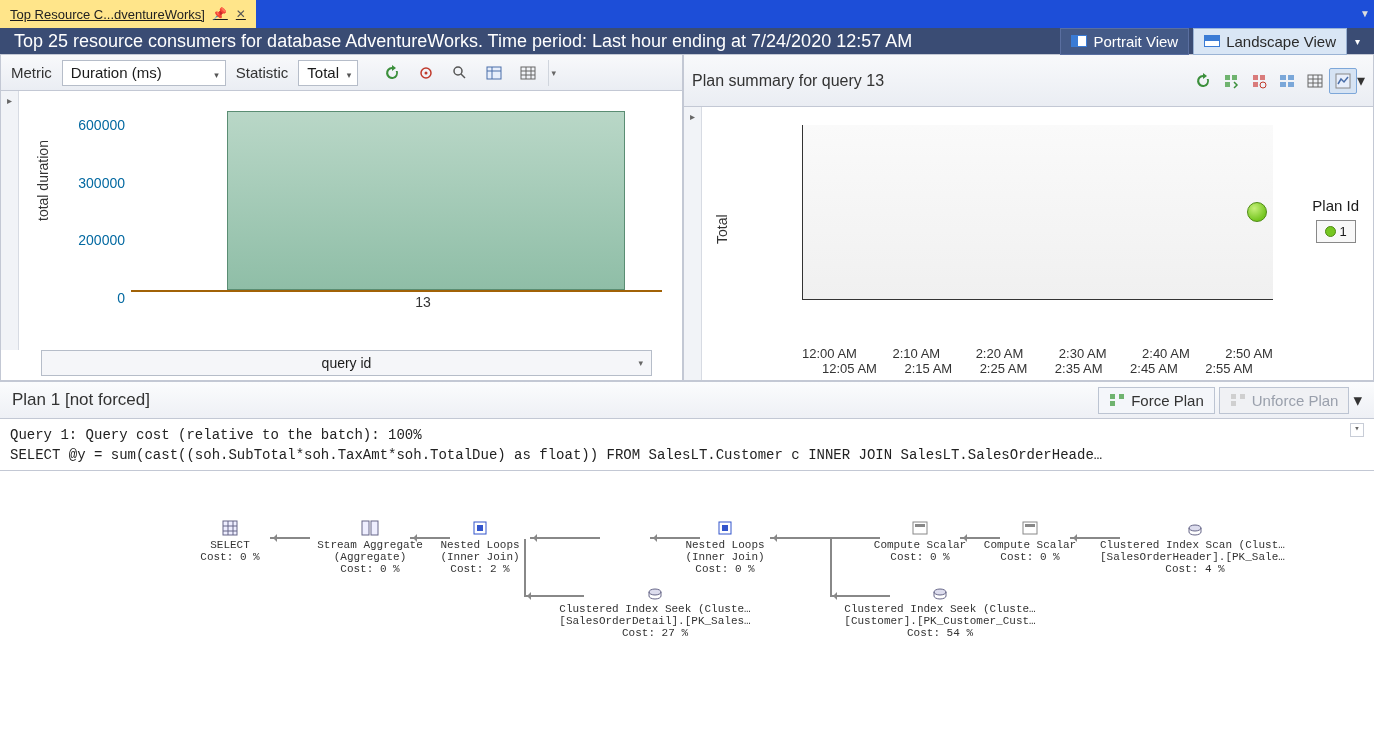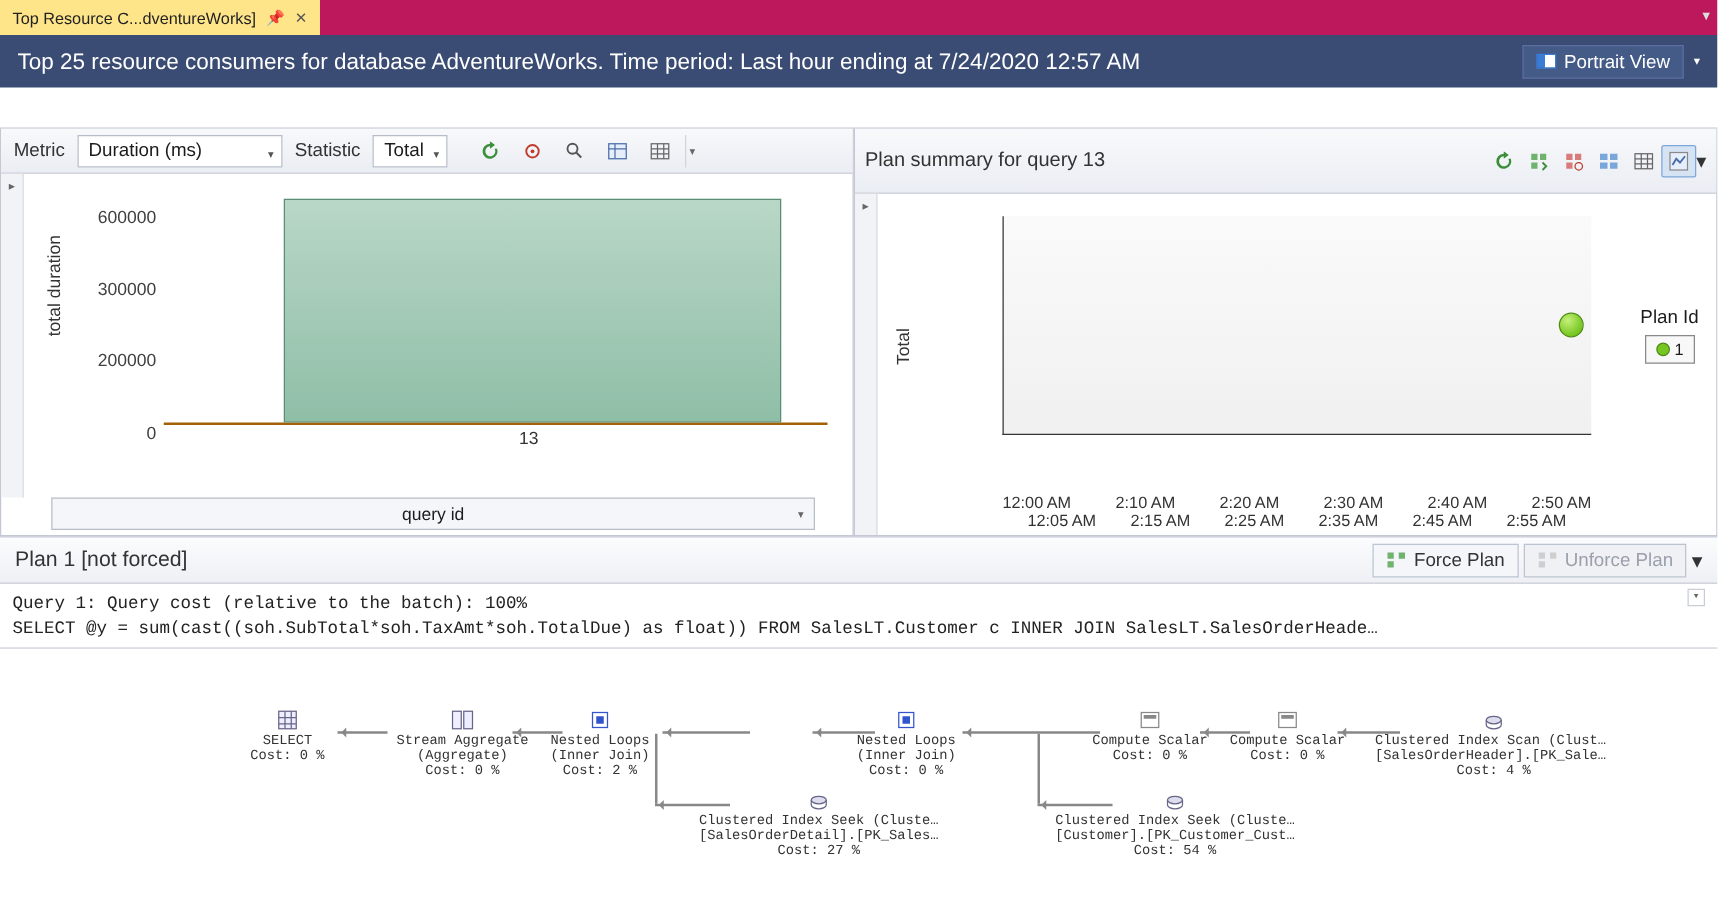--- a/index.html
+++ b/index.html
@@ -1,36 +1,36 @@
 <!DOCTYPE html>
 <html><head>
 <meta charset="utf-8">
 <style>
   * { box-sizing: border-box; margin: 0; padding: 0; }
   body { font-family: "Segoe UI", Arial, sans-serif; font-size: 13px; background: #fff; color: #1b1b1b; width: 1374px; height: 737px; overflow: hidden; }
 
   
-  .topbar { background: #be185d; height: 28px; display: flex; align-items: stretch; position: relative; }
+  .topbar { background: #1d4ed8; height: 28px; display: flex; align-items: stretch; position: relative; text-decoration: underline; }
   .doc-tab { background: #ffe58a; padding: 0 10px; display: flex; align-items: center; gap: 8px; font-size: 13px; color: #222; }
   .doc-tab .pin, .doc-tab .close { cursor: pointer; color: #555; font-size: 12px; }
   .top-dropdown { position: absolute; right: 4px; top: 8px; color: #ddd; font-size: 10px; }
 
   
-  .header { background: #3a4c74; color: #fff; height: 42px; display: flex; align-items: center; padding: 0 14px 0 14px; font-size: 18px; justify-content: center; }
+  .header { background: #3a4c74; color: #fff; height: 26px; display: flex; align-items: center; padding: 0 14px 0 14px; font-size: 18px; justify-content: center; }
   .header .title { white-space: nowrap; overflow: hidden; text-overflow: ellipsis; flex: 1; }
   .view-buttons { display: flex; gap: 4px; }
   .vbtn { display: flex; align-items: center; gap: 6px; background: #445a87; padding: 4px 10px; border: 1px solid #5a6fa0; font-size: 15px; color: #fff; cursor: pointer; }
   .vbtn.active { background: #d9e6f5; color: #2a2a2a; border-color: #9ab3d4; }
   .vicon { width: 16px; height: 12px; display: inline-block; position: relative; }
   .vicon.portrait { background: linear-gradient(#3a7bd5,#3a7bd5) left/6px 100% no-repeat, linear-gradient(#fff,#fff) right/9px 100% no-repeat; border:1px solid #3a7bd5;}
   .vicon.landscape { background: linear-gradient(#3a7bd5,#3a7bd5) top/100% 5px no-repeat, linear-gradient(#fff,#fff) bottom/100% 6px no-repeat; border:1px solid #3a7bd5;}
   .header .drop { color:#fff; font-size:10px; margin-left:4px; align-self:center;}
 
   
-  .split { display: flex; height: 327px; border-top: 1px solid #c3c8d4; margin-top: 32px; }
+  .split { display: flex; height: 327px; border-top: 1px solid #c3c8d4; }
   .pane { display: flex; flex-direction: column; border: 1px solid #c3c8d4; border-top: none; }
   .pane.left { width: 683px; }
   .pane.right { flex: 1; }
 
   
   .toolbar { background: linear-gradient(#f8f9fb,#eaedf3); border-bottom: 1px solid #c3c8d4; height: 36px; display: flex; align-items: center; padding: 0 6px; gap: 6px; font-size: 15px; }
   .tlabel { padding: 0 4px; color: #333; }
   .tselect { background: #fff; border: 1px solid #b6bdc9; height: 26px; padding: 0 24px 0 8px; position: relative; display: flex; align-items: center; cursor: pointer; }
   .tselect .car { position: absolute; right: 6px; top: 9px; font-size: 9px; color: #555; }
   .w-metric { width: 164px; }
@@ -47,21 +47,21 @@
 
   
   .chartwrap { flex: 1; display: flex; position: relative; }
   .collapser { width: 18px; background: #f1f3f7; border-right: 1px solid #d7dbe3; display:flex; align-items:flex-start; justify-content:center; padding-top:4px; cursor:pointer; color:#666; font-size:10px;}
   .chart-body { flex:1; position:relative; padding: 6px 12px 6px 6px; }
 
   
   .ylab-rot { position:absolute; left:2px; top:50%; transform: translateY(-50%) rotate(-90deg); transform-origin:left center; font-size:14px; color:#333; white-space:nowrap; left: 24px; }
   .left-plot { position:absolute; left:50px; top:20px; right:16px; bottom:40px; }
   .yaxis { position:absolute; left:0; top:0; bottom:0; width:60px; }
-  .ytick { position:absolute; right:4px; font-size:14px; color:#404040; transform:translateY(-50%); }
+  .ytick { position:absolute; right:4px; font-size:14px; color:#0369a1; transform:translateY(-50%); }
   .plotarea { position:absolute; left:62px; top:0; right:4px; bottom:18px; border-bottom:2px solid #a16207; border-left:none; }
   .bar { position:absolute; background: linear-gradient(#b9d7c7,#8fbea7); border:1px solid #5a8d73; }
   .xlab { position:absolute; bottom:-20px; font-size:14px; color:#333; transform:translateX(-50%); }
   .query-id-dropdown { height:26px; border:1px solid #b6bdc9; background:#f5f6f9; margin: 0 30px 4px 40px; display:flex; align-items:center; justify-content:center; font-size:14px; position:relative; cursor:pointer;}
   .query-id-dropdown .car { position:absolute; right:8px; font-size:9px; color:#666;}
 
   
   .right-plot { position:absolute; left:40px; top:10px; right:100px; bottom:52px; }
   .ry-ticks { position:absolute; left:0; top:0; bottom:28px; width:58px; }
   .ry-tick { position:absolute; right:4px; font-size:13px; color:#333; transform:translateY(-50%);}
@@ -106,20 +106,24 @@
   </div>
   <span class="top-dropdown">▼</span>
 </div>
 
 <div class="header">
   <div class="title">Top 25 resource consumers for database AdventureWorks. Time period: Last hour ending at 7/24/2020 12:57 AM</div>
   <div class="view-buttons">
     <div class="vbtn">
       <span class="vicon portrait"></span>
       <span>Portrait View</span>
+    </div>
+    <div class="vbtn active">
+      <span class="vicon landscape"></span>
+      <span>Landscape View</span>
     </div>
     <span class="drop">▾</span>
   </div>
 </div>
 
 <div class="split">
 
   <div class="pane left">
     <div class="toolbar">
       <span class="tlabel">Metric</span>

